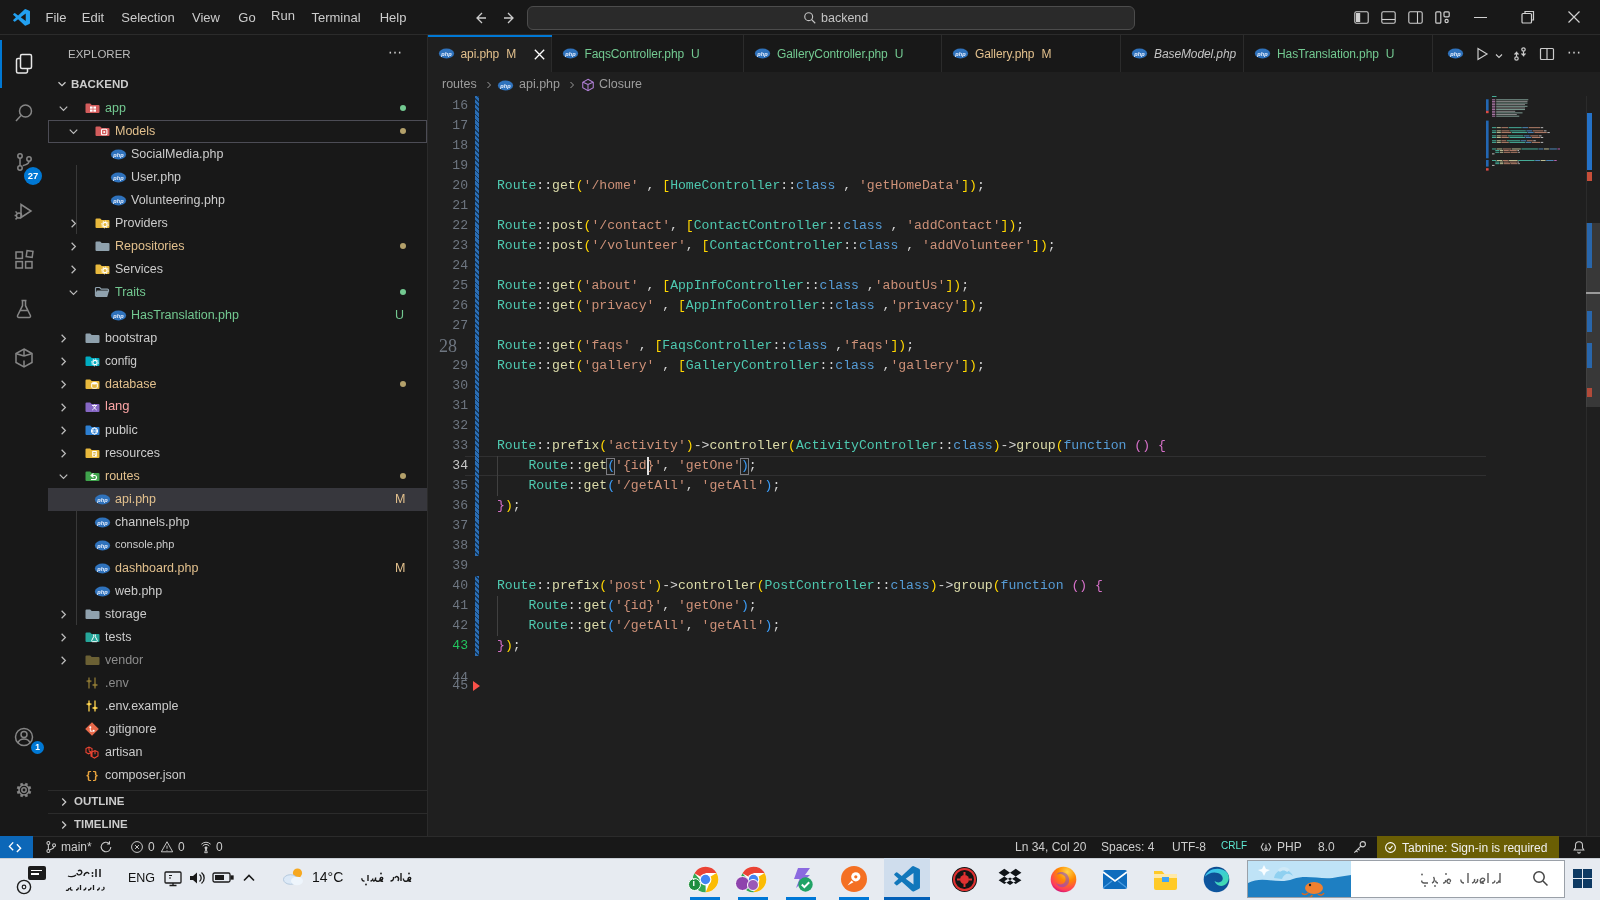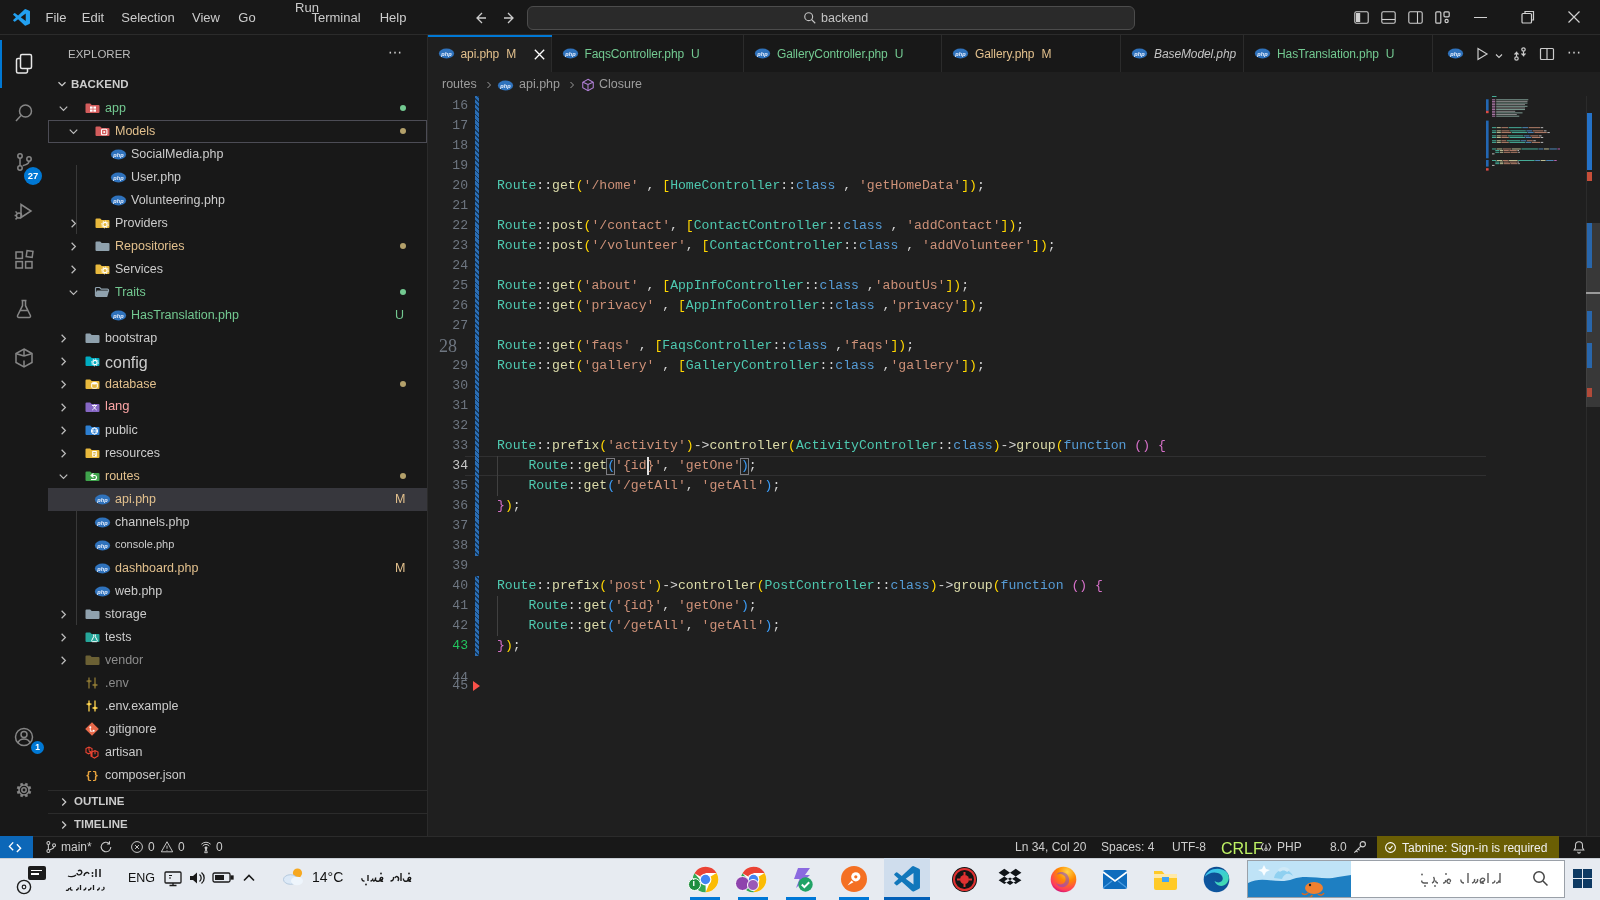--- a/index.html
+++ b/index.html
@@ -12,21 +12,21 @@
 
 <div class="abs" style="left:0;top:0;width:1600px;height:35px;background:#181818;border-bottom:1px solid #2b2b2b;"></div>
 <svg class="abs" style="left:13px;top:9px" width="17" height="17" viewBox="0 0 100 100">
 <path fill="#22a0f0" d="M96.5 10.7 76 .8a6 6 0 0 0-6.8 1.2L29.9 38 12.7 25a4 4 0 0 0-5.1.2L2.3 30a4 4 0 0 0 0 5.9L17.2 49 2.3 62.7a4 4 0 0 0 0 5.9l5.3 4.8a4 4 0 0 0 5.1.2l17.2-13 39.3 36a6 6 0 0 0 6.8 1.1l20.5-9.8a6 6 0 0 0 3.4-5.4V16.1a6 6 0 0 0-3.4-5.4ZM75 70.8 45.2 49 75 27.2Z"></path>
     </svg>
 <div class="abs mtext" style="left:56px;top:10px;transform:translateX(-50%);">File</div>
 <div class="abs mtext" style="left:93px;top:10px;transform:translateX(-50%);">Edit</div>
 <div class="abs mtext" style="left:148px;top:10px;transform:translateX(-50%);">Selection</div>
 <div class="abs mtext" style="left:206px;top:10px;transform:translateX(-50%);">View</div>
 <div class="abs mtext" style="left:247px;top:10px;transform:translateX(-50%);">Go</div>
-<div class="abs mtext" style="left:283px;top:0;transform:translateX(-50%);margin-left:24px;">Run</div>
+<div class="abs mtext" style="left:283px;top:8px;transform:translateX(-50%);">Run</div>
 <div class="abs mtext" style="left:336px;top:10px;transform:translateX(-50%);">Terminal</div>
 <div class="abs mtext" style="left:393px;top:10px;transform:translateX(-50%);">Help</div>
 <svg class="abs" style="left:472px;top:10px" width="16" height="16" viewBox="0 0 16 16" fill="none" stroke="#cccccc" stroke-width="1.3">
       <path d="M10 3 5 8l5 5M5 8h9"></path>
     </svg>
 <svg class="abs" style="left:502px;top:10px" width="16" height="16" viewBox="0 0 16 16" fill="none" stroke="#cccccc" stroke-width="1.3">
       <path d="M6 3l5 5-5 5M11 8H2"></path>
     </svg>
 <div class="abs" style="left:527px;top:6px;width:608px;height:24px;background:#2a2a2a;border:1px solid #4c4c4c;border-radius:6px;"></div>
 <svg class="abs" style="left:803px;top:11px" width="14" height="14" viewBox="0 0 16 16" fill="none" stroke="#c5c5c5" stroke-width="1.3">
@@ -199,21 +199,21 @@
       </svg></div>
 <div class="abs" style="left:105px;top:330.5px;font-size:12.5px;color:#cccccc;">bootstrap</div>
 <div class="abs" style="left:56px;top:353.5px;"><svg width="15" height="15" viewBox="0 0 16 16" fill="none" stroke="#bdbdbd" stroke-width="1.3">
         <path d="M6 4l4 4-4 4"></path>
       </svg></div>
 <div class="abs" style="left:84px;top:352.5px;"><svg style="" width="16" height="16" viewBox="0 0 16 16">
         <path d="M1.5 3.5h4.7l1.5 1.6h6.8a1 1 0 0 1 1 1V12a1 1 0 0 1-1 1h-12a1 1 0 0 1-1-1V4.5a1 1 0 0 1 1-1z" fill="#00acc1"></path>
         <circle cx="11" cy="9.5" r="2.1" fill="none" stroke="#fff" stroke-width="1.1"></circle>
         <circle cx="11" cy="9.5" r="3.4" fill="none" stroke="#fff" stroke-width="0.9" stroke-dasharray="1.4 1.2"></circle>
       </svg></div>
-<div class="abs" style="left:105px;top:353.5px;font-size:16px;color:#cccccc;">config</div>
+<div class="abs" style="left:105px;top:353.5px;font-size:12px;color:#cccccc;">config</div>
 <div class="abs" style="left:56px;top:376.5px;"><svg width="15" height="15" viewBox="0 0 16 16" fill="none" stroke="#bdbdbd" stroke-width="1.3">
         <path d="M6 4l4 4-4 4"></path>
       </svg></div>
 <div class="abs" style="left:84px;top:375.5px;"><svg style="" width="16" height="16" viewBox="0 0 16 16">
         <path d="M1.5 3.5h4.7l1.5 1.6h6.8a1 1 0 0 1 1 1V12a1 1 0 0 1-1 1h-12a1 1 0 0 1-1-1V4.5a1 1 0 0 1 1-1z" fill="#e8b93d"></path>
         <ellipse cx="10.5" cy="7.2" rx="2.8" ry="1.2" fill="#fff"></ellipse>
         <path d="M7.7 7.2v4c0 .7 1.3 1.2 2.8 1.2s2.8-.5 2.8-1.2v-4" fill="none" stroke="#fff" stroke-width="1"></path>
       </svg></div>
 <div class="abs" style="left:105px;top:376.5px;font-size:12.5px;color:#e2c08d;">database</div>
 <div class="abs" style="left:400px;top:381.0px;width:6px;height:6px;border-radius:50%;background:#b3a06a;"></div>
@@ -631,23 +631,23 @@
 <div class="abs" style="left:178px;top:840px;font-size:12px;color:#cccccc;">0</div>
 <svg class="abs" style="left:199px;top:840px" width="14" height="14" viewBox="0 0 16 16" fill="none" stroke="#cccccc" stroke-width="1.1">
       <path d="M4.5 6.5a4.5 4.5 0 0 1 7 0M3 4.5a7 7 0 0 1 10 0" stroke-linecap="round"></path>
       <circle cx="8" cy="9" r="1.2" fill="#cccccc"></circle>
       <path d="M6.5 14.5 8 9.8l1.5 4.7z"></path>
     </svg>
 <div class="abs" style="left:216px;top:840px;font-size:12px;color:#cccccc;">0</div>
 <div class="abs" style="left:1015px;top:840px;font-size:12px;color:#cccccc;">Ln 34, Col 20</div>
 <div class="abs" style="left:1101px;top:840px;font-size:12px;color:#cccccc;">Spaces: 4</div>
 <div class="abs" style="left:1172px;top:840px;font-size:12px;color:#cccccc;">UTF-8</div>
-<div class="abs" style="left:1221px;top:840px;font-size:16px;color:#bef264;">CRLF</div>
+<div class="abs" style="left:1221px;top:840px;font-size:10px;color:#5eead4;">CRLF</div>
 <div class="abs" style="left:1277px;top:840px;font-size:12px;color:#cccccc;">PHP</div>
-<div class="abs" style="left:1318px;top:840px;font-size:12px;color:#cccccc;margin-left:12px;">8.0</div>
+<div class="abs" style="left:1318px;top:840px;font-size:12px;color:#cccccc;">8.0</div>
 <svg class="abs" style="left:1259px;top:840px" width="14" height="14" viewBox="0 0 16 16" fill="none" stroke="#cccccc" stroke-width="1.2">
       <path d="M5 3.5 2.5 8 5 12.5M11 3.5 13.5 8 11 12.5"></path>
       <circle cx="8" cy="10.5" r="1.4"></circle>
       <path d="M8 9V5"></path>
     </svg>
 <svg class="abs" style="left:1352px;top:840px" width="15" height="15" viewBox="0 0 16 16" fill="none" stroke="#cccccc" stroke-width="1.2">
       <circle cx="11.5" cy="4.5" r="2.8"></circle>
       <path d="M9.5 6.5 2.5 13.5M4.5 11.5l1.5 1.5M6.5 9.5 8 11"></path>
     </svg>
 <div class="abs" style="left:1377px;top:836px;width:182px;height:22px;background:#6a5e04;"></div>

